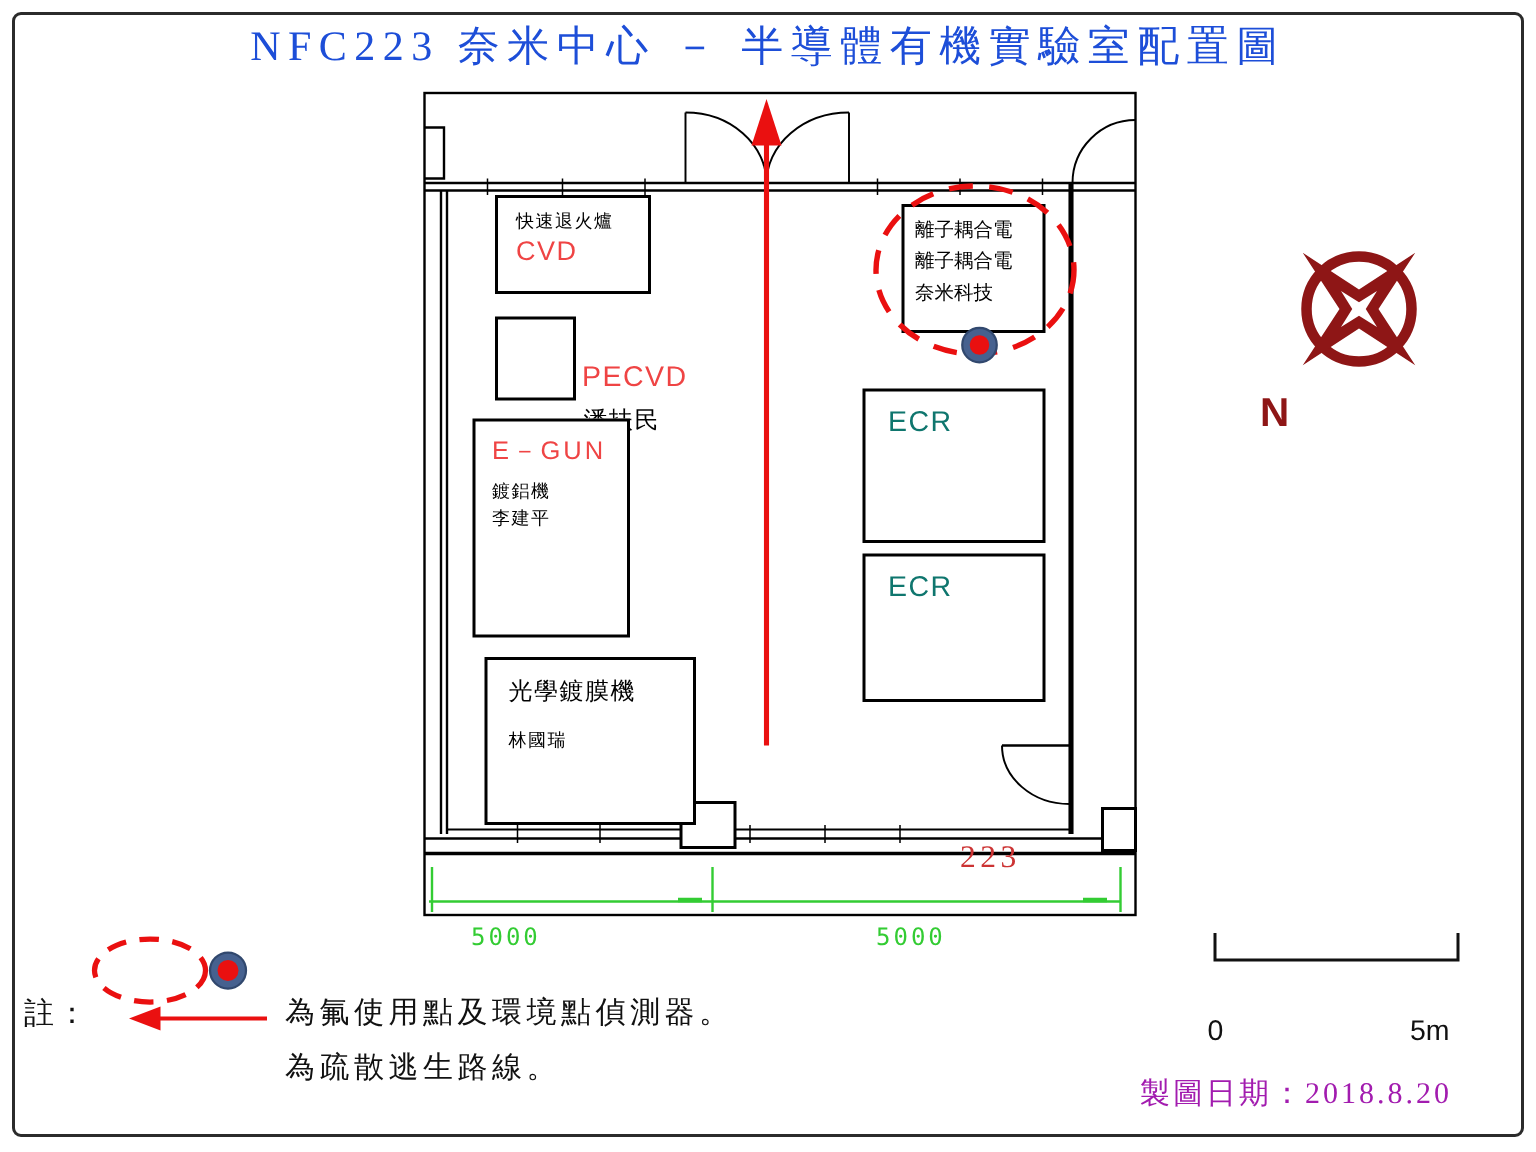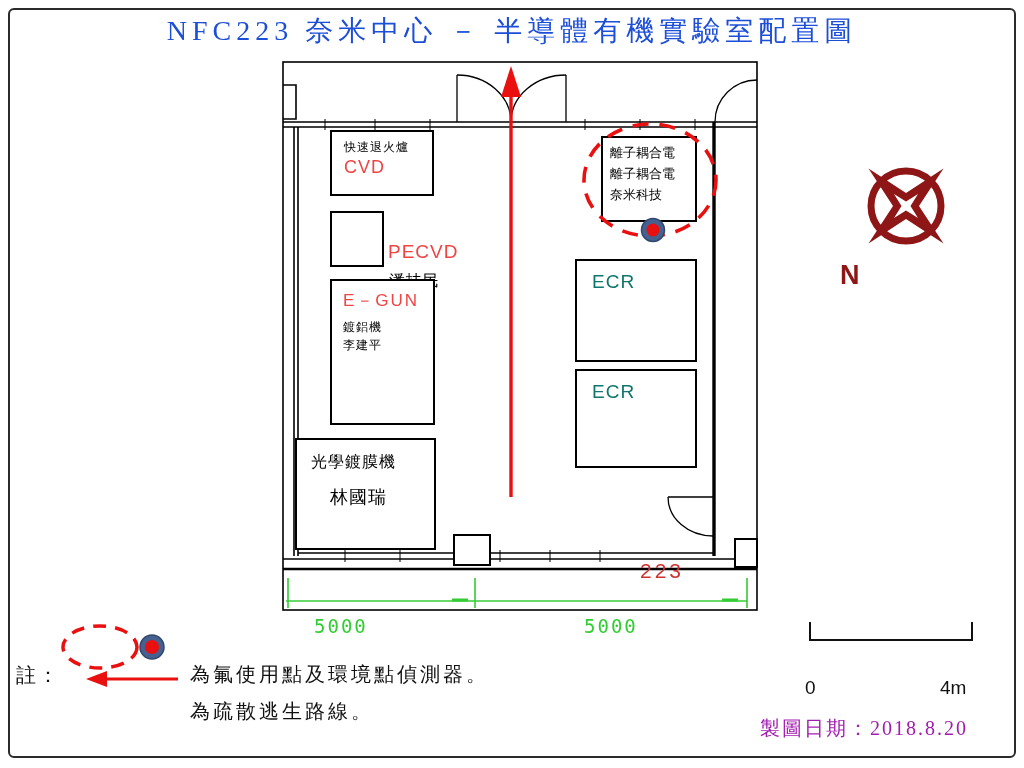--- a/index.html
+++ b/index.html
@@ -13,34 +13,34 @@
   svg{position:absolute;left:0;top:0;}
   .box{position:absolute;background:#fff;border:2px solid #000;box-sizing:border-box;}
   .cn{font-size:12px;line-height:1.5;color:#000;letter-spacing:1px;}
   .latin{font-family:"Liberation Sans","DejaVu Sans",sans-serif;color:#ef4444;}
   #box-rta{left:330px;top:130px;width:104px;height:66px;padding:6px 0 0 12px;}
   #box-rta .name{font-size:12px;}
   #box-rta .sub{font-size:18px;letter-spacing:1px;margin-top:1px;}
   #box-pecvd{left:330px;top:211px;width:54px;height:56px;}
   #pecvd-name{left:388px;top:209px;font-size:19px;letter-spacing:1px;}
   #pecvd-owner{left:389px;top:237px;font-size:16px;letter-spacing:1px;}
-  #box-egun{left:330px;top:279px;width:105px;height:146px;padding:8px 0 0 11px;}
+  #box-egun{left:315px;top:279px;width:105px;height:146px;padding:8px 0 0 11px;}
   #box-egun .name{font-size:17px;letter-spacing:2px;margin-bottom:6px;}
-  #box-optical{left:295px;top:438px;width:141px;height:112px;padding:10px 0 0 14px;}
+  #box-optical{left:323px;top:438px;width:141px;height:112px;padding:10px 0 0 14px;}
   #box-optical .name{font-size:16px;letter-spacing:1px;}
-  #box-optical .owner{font-size:18px;margin-top:10px;letter-spacing:1px;margin-left:19px;}
+  #box-optical .owner{font-size:12px;margin-top:10px;letter-spacing:1px;}
   #box-icp{left:601px;top:136px;width:96px;height:86px;padding:5px 0 0 7px;}
   #box-icp .cn{font-size:13px;line-height:1.6;letter-spacing:0;}
   .ecr{padding:10px 0 0 15px;}
   .ecr .name{font-size:19px;letter-spacing:1px;color:#0f766e;}
   #box-ecr1{left:575px;top:259px;width:122px;height:103px;}
   #box-ecr2{left:575px;top:369px;width:122px;height:99px;}
-  #room-number{left:640px;top:527px;font-family:Liberation Sans, sans-serif;
+  #room-number{left:640px;top:527px;font-family:Liberation Serif, serif;
                font-size:21px;letter-spacing:3px;color:var(--room_red,#cc3333);}
-  .dim{font-family:"DejaVu Sans Mono","Liberation Mono",monospace;font-size:19px;
+  .dim{font-family:"DejaVu Sans Mono","Liberation Mono",monospace;font-size:16px;
        letter-spacing:2px;color:var(--green,#33cc33);}
   #dim-left{left:314px;top:583px;}
   #dim-right{left:584px;top:583px;}
   #n-label{left:840px;top:228px;font-size:27px;font-weight:bold;color:var(--maroon,#8e1616);
            font-family:"Liberation Sans","DejaVu Sans",sans-serif;}
   #legend-prefix{left:16px;top:630px;font-size:20px;letter-spacing:2px;}
   #legend-detector-text{left:190px;top:629px;font-size:20px;letter-spacing:3px;}
   #legend-escape-text{left:190px;top:666px;font-size:20px;letter-spacing:3px;}
   .scalenum{font-family:"Liberation Sans","DejaVu Sans",sans-serif;font-size:19px;color:#111;}
   #scale-start{left:805px;top:645px;}
@@ -147,16 +147,16 @@
 
 <div id="title">NFC223 奈米中心 － 半導體有機實驗室配置圖</div>
 <div class="abs" id="room-number">223</div>
 <div class="abs dim" id="dim-left">5000</div>
 <div class="abs dim" id="dim-right">5000</div>
 <div class="abs" id="n-label">N</div>
 <div class="abs" id="legend-prefix">註：</div>
 <div class="abs" id="legend-detector-text">為氟使用點及環境點偵測器。</div>
 <div class="abs" id="legend-escape-text">為疏散逃生路線。</div>
 <div class="abs scalenum" id="scale-start">0</div>
-<div class="abs scalenum" id="scale-end">4m</div>
+<div class="abs scalenum" id="scale-end">5m</div>
 <div class="abs" id="date-label">製圖日期：2018.8.20</div>
 
 <div id="page-border"></div>
 
 </body></html>

